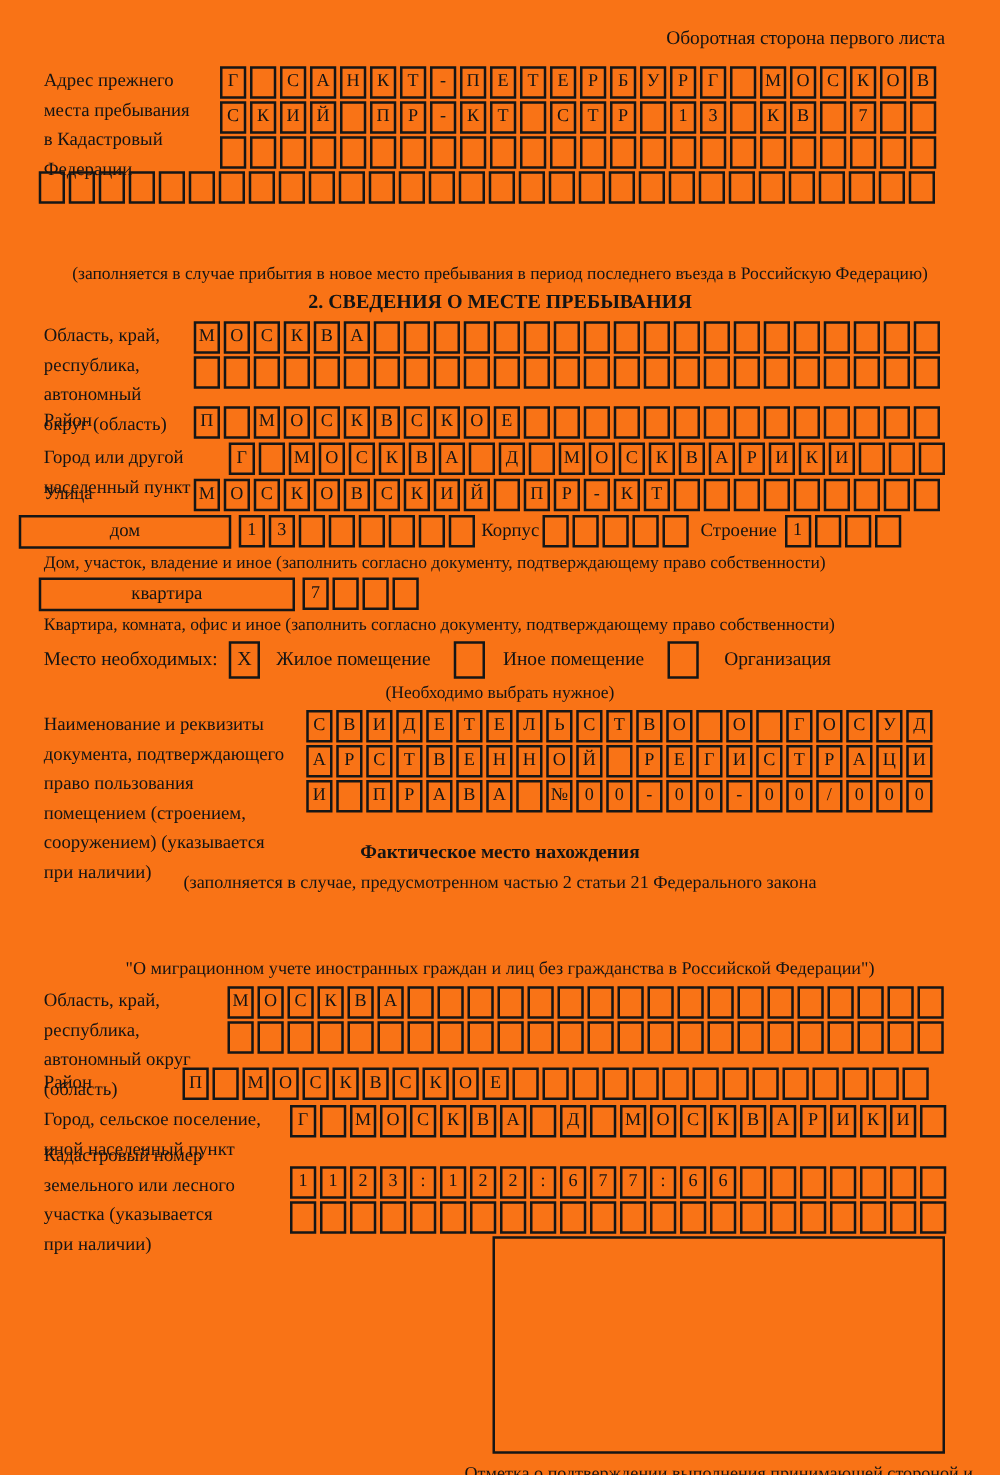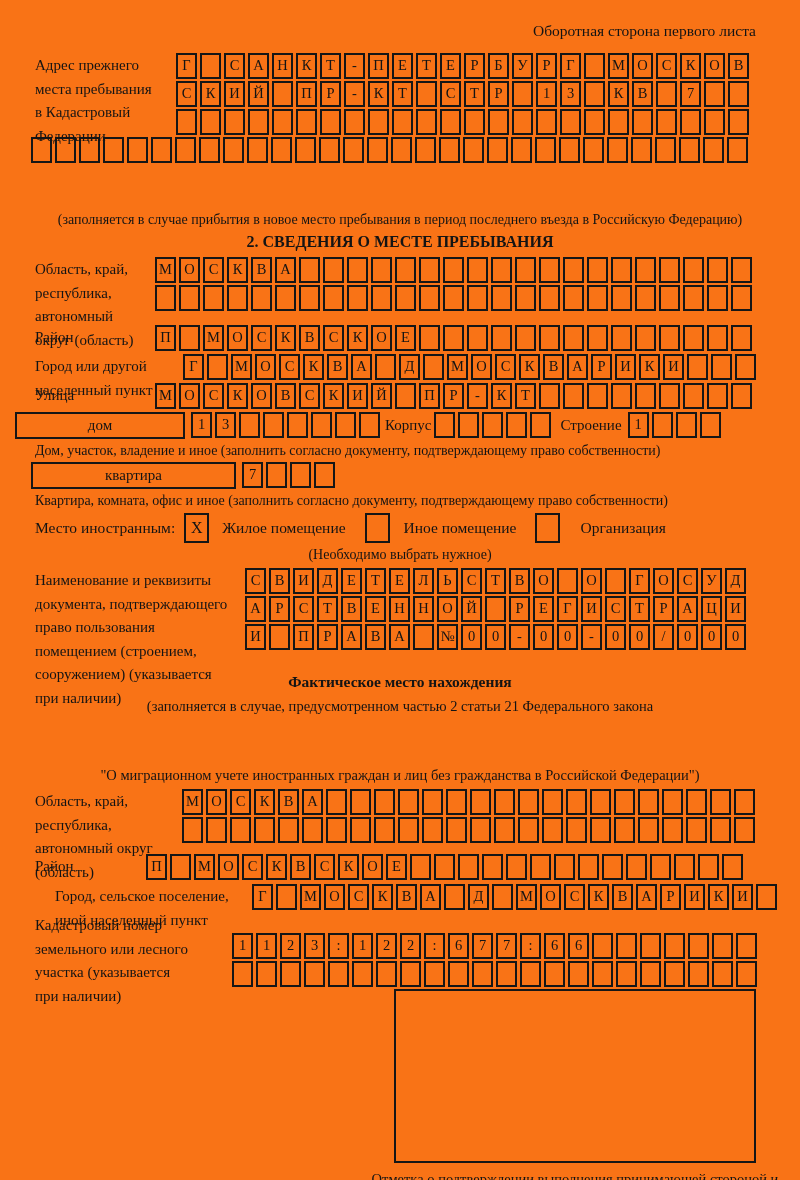--- a/index.html
+++ b/index.html
@@ -52,21 +52,21 @@
   #f-ulitsa{margin-top:3px;}  #f-ulitsa .boxes{margin-left:155px;}
   #dom-row{margin-top:3px;padding-left:15px;}
   #kv-row{margin-top:2px;padding-left:31px;}
   #mesto-row{margin-top:3px;}
   #f-doc{margin-top:4px;}     #f-doc .boxes{margin-left:245px;border-radius:31px;}
   #fact-title{margin-top:22px;font-size:15.5px;}
   #fact-cap1{margin-top:4px;font-size:14.5px;line-height:21px;}
   #fact-cap2{font-size:14.5px;line-height:21px;}
   #f-oblast2{margin-top:3px;} #f-oblast2 .boxes{margin-left:182px;}
   #f-raion2{margin-top:11px;} #f-raion2 .boxes{margin-left:146px;}
-  #f-gorod2{margin-top:4px;margin-left:20px;}  #f-gorod2 .boxes{margin-left:232px;}
+  #f-gorod2{margin-top:4px;}  #f-gorod2 .boxes{margin-left:232px;}
   #f-kadastr{margin-top:3px;} #f-kadastr .boxes{margin-left:232px;padding-top:20px;}
   #stamp{margin-top:2px;}
 </style>
 </head>
 <body>
 
 <div class="sheet">
 
   <div class="note">Оборотная сторона первого листа</div>
 
@@ -129,21 +129,21 @@
     <span class="widebox" style="width:170px">дом</span><span class="boxrow inline"><span class="cell">1</span><span class="cell">3</span><span class="cell"></span><span class="cell"></span><span class="cell"></span><span class="cell"></span><span class="cell"></span><span class="cell"></span></span><span class="ilabel" style="margin:0 3px 0 2px">Корпус</span><span class="boxrow inline"><span class="cell"></span><span class="cell"></span><span class="cell"></span><span class="cell"></span><span class="cell"></span></span><span class="ilabel" style="margin:0 6px 0 6px">Строение</span><span class="boxrow inline"><span class="cell">1</span><span class="cell"></span><span class="cell"></span><span class="cell"></span></span>
   </div>
   <div class="cap leftcap" style="margin-top:2px">Дом, участок, владение и иное (заполнить согласно документу, подтверждающему право собственности)</div>
 
   <div id="kv-row">
     <span class="widebox" style="width:205px">квартира</span><span class="boxrow inline"><span class="cell">7</span><span class="cell"></span><span class="cell"></span><span class="cell"></span></span>
   </div>
   <div class="cap leftcap" style="margin-top:2px">Квартира, комната, офис и иное (заполнить согласно документу, подтверждающему право собственности)</div>
 
   <div class="mestorow" id="mesto-row">
-    <span class="mlabel">Место иностранным:</span>
+    <span class="mlabel">Место необходимых:</span>
     <span class="chk" style="margin-left:9px">X</span>
     <span class="mopt" style="margin-left:13px">Жилое помещение</span>
     <span class="chk" style="margin-left:19px"></span>
     <span class="mopt" style="margin-left:14px">Иное помещение</span>
     <span class="chk" style="margin-left:19px"></span>
     <span class="mopt" style="margin-left:20px">Организация</span>
   </div>
   <div class="cap center" style="margin-top:3px">(Необходимо выбрать нужное)</div>
 
   <div class="field" id="f-doc">

